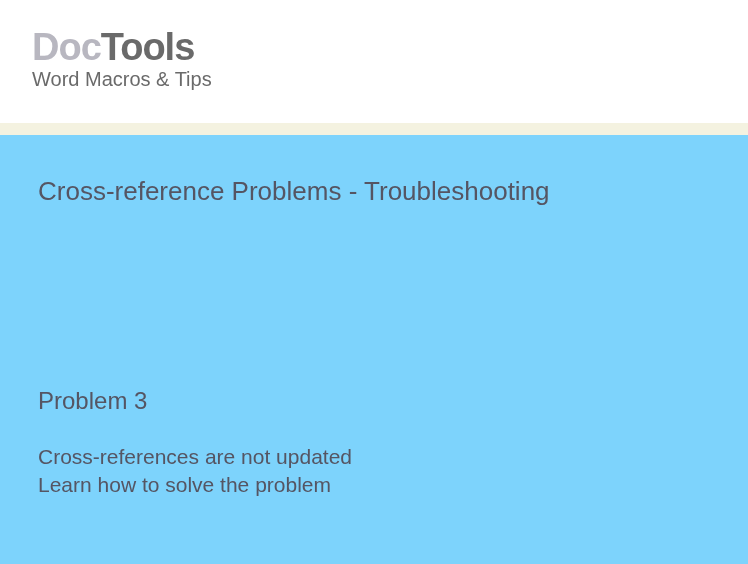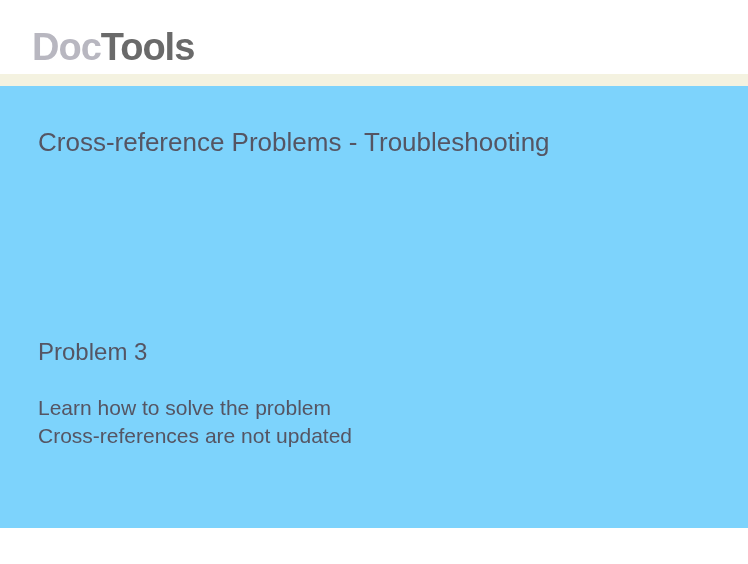--- a/index.html
+++ b/index.html
@@ -7,21 +7,21 @@
       width: 748px;
       height: 564px;
       font-family: Arial, Helvetica, sans-serif;
       background: #fff;
       overflow: hidden;
     }
     .header {
       display: flex;
       justify-content: space-between;
       align-items: center;
-      padding: 28px 32px 8px 32px;
+      padding: 28px 32px 32px 32px;
       background: #fff;
     }
     .logo-block {
       display: flex;
       flex-direction: column;
     }
     .logo-title {
       font-size: 38px;
       font-weight: normal;
       letter-spacing: -1px;
@@ -70,25 +70,26 @@
     }
   </style>
 </head>
 <body>
 
 <div class="header">
   <div class="logo-block">
     <div class="logo-title">
       <span class="logo-doc">Doc</span><span class="logo-tools">Tools</span>
     </div>
+    <div class="logo-subtitle">Word Macros &amp; Tips</div>
   </div>
 </div>
 
 <div class="divider"></div>
 
 <div class="content">
   <div class="main-title">Cross-reference Problems - Troubleshooting</div>
   <div class="problem-heading">Problem 3</div>
   <div class="problem-desc">
+    <div>Cross-references are not updated</div>
     <div>Learn how to solve the problem</div>
-    <div>Cross-references are not updated</div>
   </div>
 </div>
 
 </body></html>

